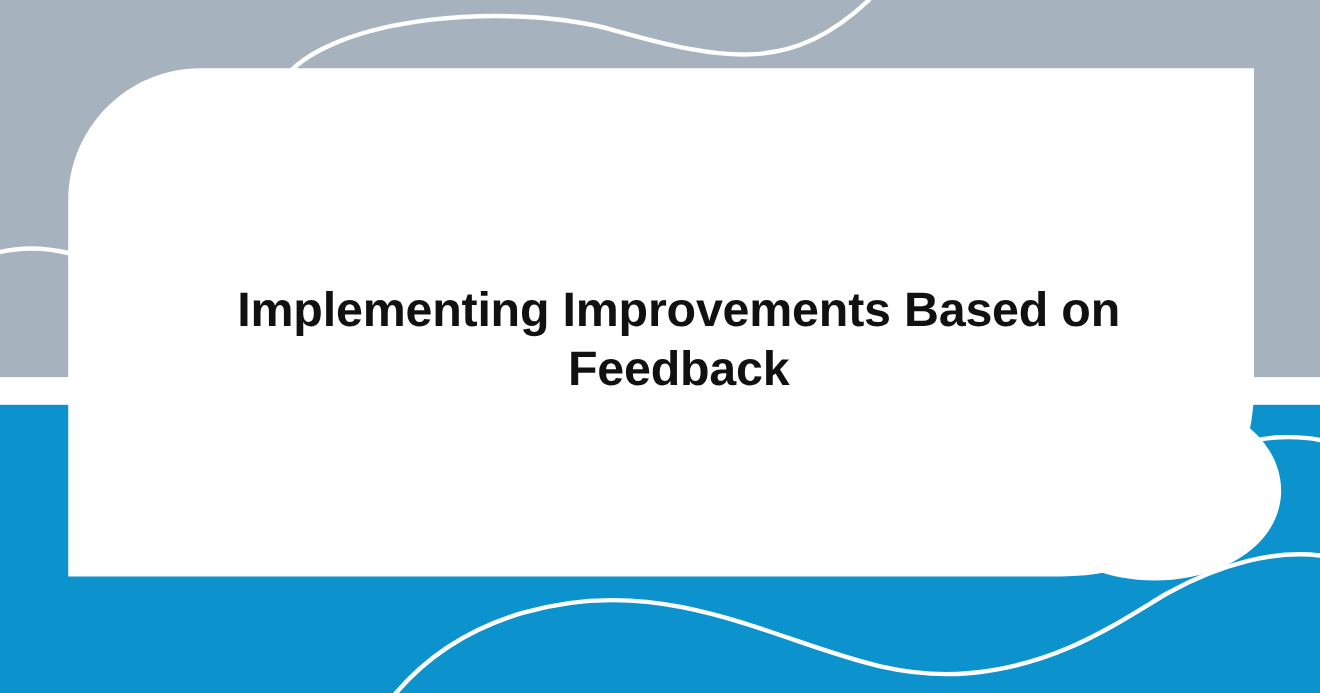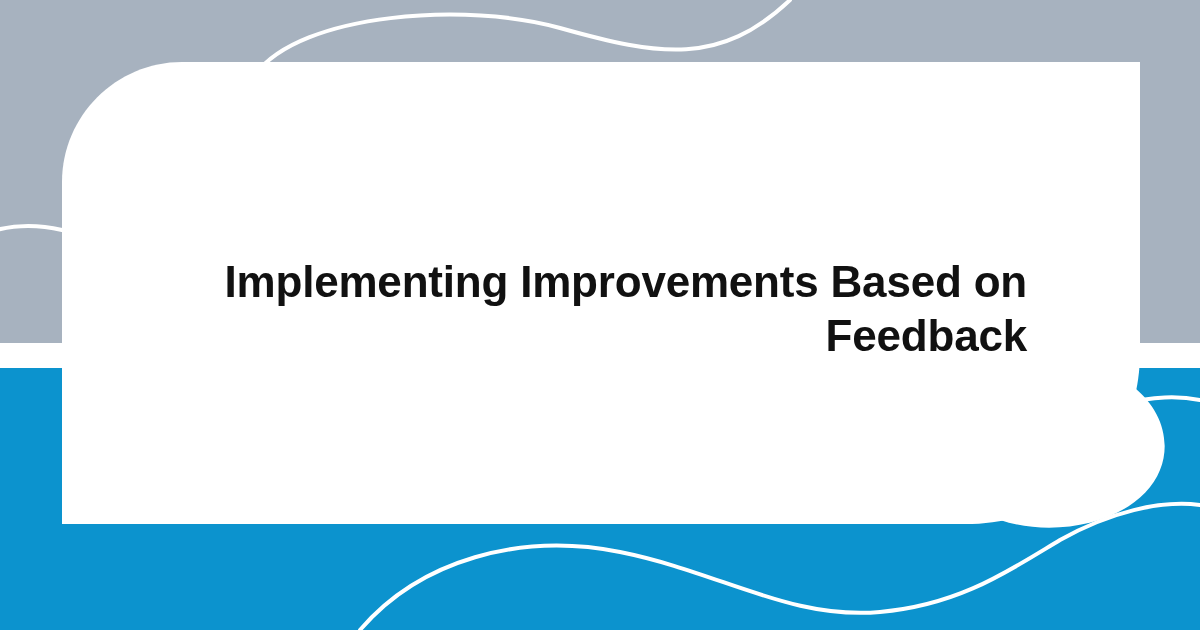--- a/index.html
+++ b/index.html
@@ -21,21 +21,21 @@
     left: 0;
     width: 1200px;
     height: 630px;
     display: block;
   }
   #title-wrap {
     position: absolute;
     left: 62px;
     top: 255px;
     width: 1110px;
-    text-align: right;
+    text-align: center;
     z-index: 5;
   }
   #title-text {
     margin: 0;
     font-family: "Liberation Sans", sans-serif;
     font-size: 44px;
     line-height: 54px;
     font-weight: bold;
     color: #111111;
     letter-spacing: -0.2px;

